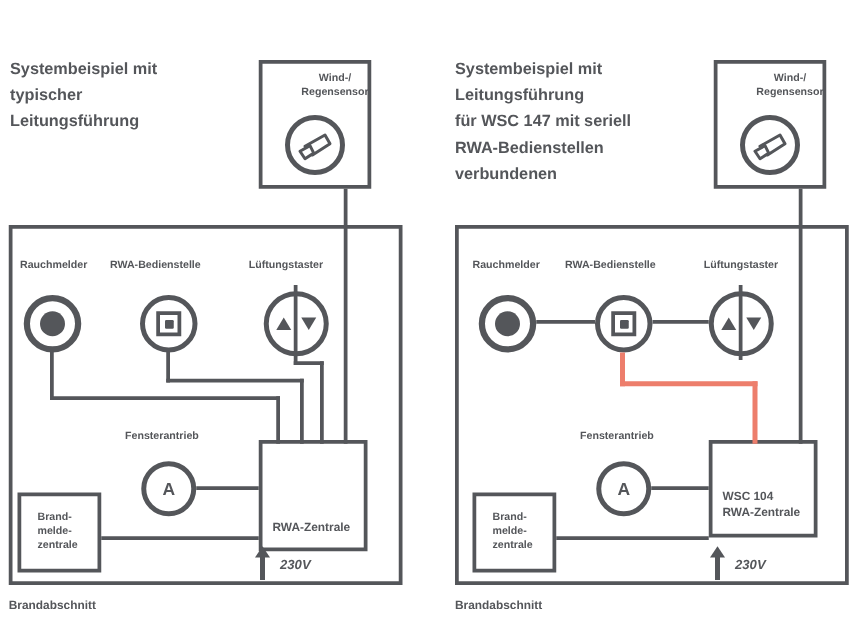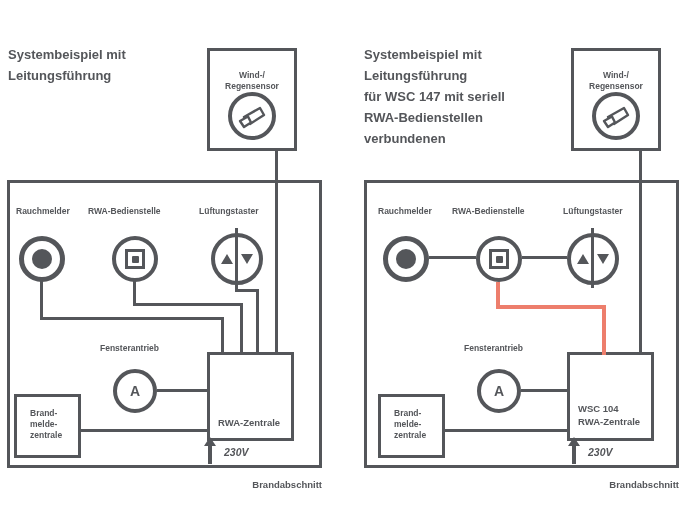--- a/index.html
+++ b/index.html
@@ -13,39 +13,40 @@
   }
   .abs{position:absolute;}
   .wire{position:absolute;background:var(--ink);z-index:3;}
   .wire-red{position:absolute;background:var(--accent);z-index:3;}
   .box{position:absolute;border:3px solid var(--ink);background:#fff;box-sizing:border-box;z-index:2;}
   .bigbox{position:absolute;border:3px solid var(--ink);background:transparent;box-sizing:border-box;z-index:1;}
   .circle{position:absolute;border:4px solid var(--ink);border-radius:50%;background:#fff;box-sizing:border-box;z-index:2;}
   .title{position:absolute;font-weight:bold;font-size:13px;line-height:21px;color:var(--ink);z-index:2;}
   .lbl{position:absolute;font-weight:bold;font-size:8.5px;line-height:10px;color:var(--ink);z-index:4;white-space:nowrap;}
   .boxlbl{position:absolute;font-weight:bold;font-size:9.5px;color:var(--ink);z-index:4;white-space:nowrap;}
-  .caption{position:absolute;font-weight:bold;font-size:9.5px;color:var(--ink);text-align:right;z-index:2;}
-  .sensor-label{position:absolute;width:100%;top:19px;text-align:center;font-weight:bold;font-size:8.5px;line-height:10.5px;}
+  .caption{position:absolute;font-weight:bold;font-size:9.5px;color:var(--ink);text-align:left;z-index:2;}
+  .sensor-label{position:absolute;width:100%;top:6px;text-align:center;font-weight:bold;font-size:8.5px;line-height:10.5px;padding-left:16px;}
   .dot{position:absolute;background:var(--ink);border-radius:50%;}
   .sq{position:absolute;border:3px solid var(--ink);box-sizing:border-box;background:#fff;}
   .tri-up{position:absolute;width:0;height:0;border-left:6px solid transparent;border-right:6px solid transparent;border-bottom:10px solid var(--ink);z-index:5;}
   .tri-down{position:absolute;width:0;height:0;border-left:6px solid transparent;border-right:6px solid transparent;border-top:10px solid var(--ink);z-index:5;}
   .arrow-head{position:absolute;width:0;height:0;border-left:6px solid transparent;border-right:6px solid transparent;border-bottom:9px solid var(--ink);z-index:4;}
   .a-letter{position:absolute;left:0;top:0;width:100%;height:100%;display:flex;align-items:center;justify-content:center;font-weight:bold;font-size:14px;color:var(--ink);}
   .power-lbl{position:absolute;font-weight:bold;font-style:italic;font-size:10.5px;color:var(--ink);z-index:4;}
   .bmz-text{position:absolute;left:13px;top:11px;font-weight:bold;font-size:8.5px;line-height:11px;color:var(--ink);}
   svg{display:block;}
 </style>
 </head>
 <body>
 
 <div id="stage">
 
   <div class="title" style="left:8px;top:44px;">
     <div>Systembeispiel mit</div>
+    <div>typischer</div>
     <div>Leitungsführung</div>
   </div>
 
   <div class="box" style="left:207px;top:48px;width:90px;height:103px;">
     <div class="sensor-label">
       <div>Wind-/</div>
       <div>Regensensor</div>
     </div>
   </div>
   <div class="circle" style="left:228px;top:92px;width:48px;height:48px;">
@@ -161,21 +162,21 @@
 
   <div class="circle" style="left:567px;top:233px;width:52px;height:52px;"></div>
   <div class="wire" style="left:591px;top:228px;width:3px;height:60px;"></div>
   <div class="tri-up" style="left:577px;top:254px;"></div>
   <div class="tri-down" style="left:597px;top:254px;"></div>
 
   <div class="wire-red" style="left:496px;top:282px;width:4px;height:27px;"></div>
   <div class="wire-red" style="left:496px;top:305px;width:110px;height:4px;"></div>
   <div class="wire-red" style="left:602px;top:305px;width:4px;height:50px;"></div>
 
-  <div class="box" style="left:567px;top:352px;width:87px;height:89px;">
+  <div class="box" style="left:567px;top:352px;width:87px;height:78px;">
     <div class="boxlbl" style="left:8px;bottom:10px;position:absolute;line-height:13px;">
       <div>WSC 104</div>
       <div>RWA-Zentrale</div>
     </div>
   </div>
 
   <div class="lbl" style="left:464px;top:343px;">Fensterantrieb</div>
   <div class="circle" style="left:477px;top:369px;width:44px;height:44px;">
     <div class="a-letter">A</div>
   </div>

